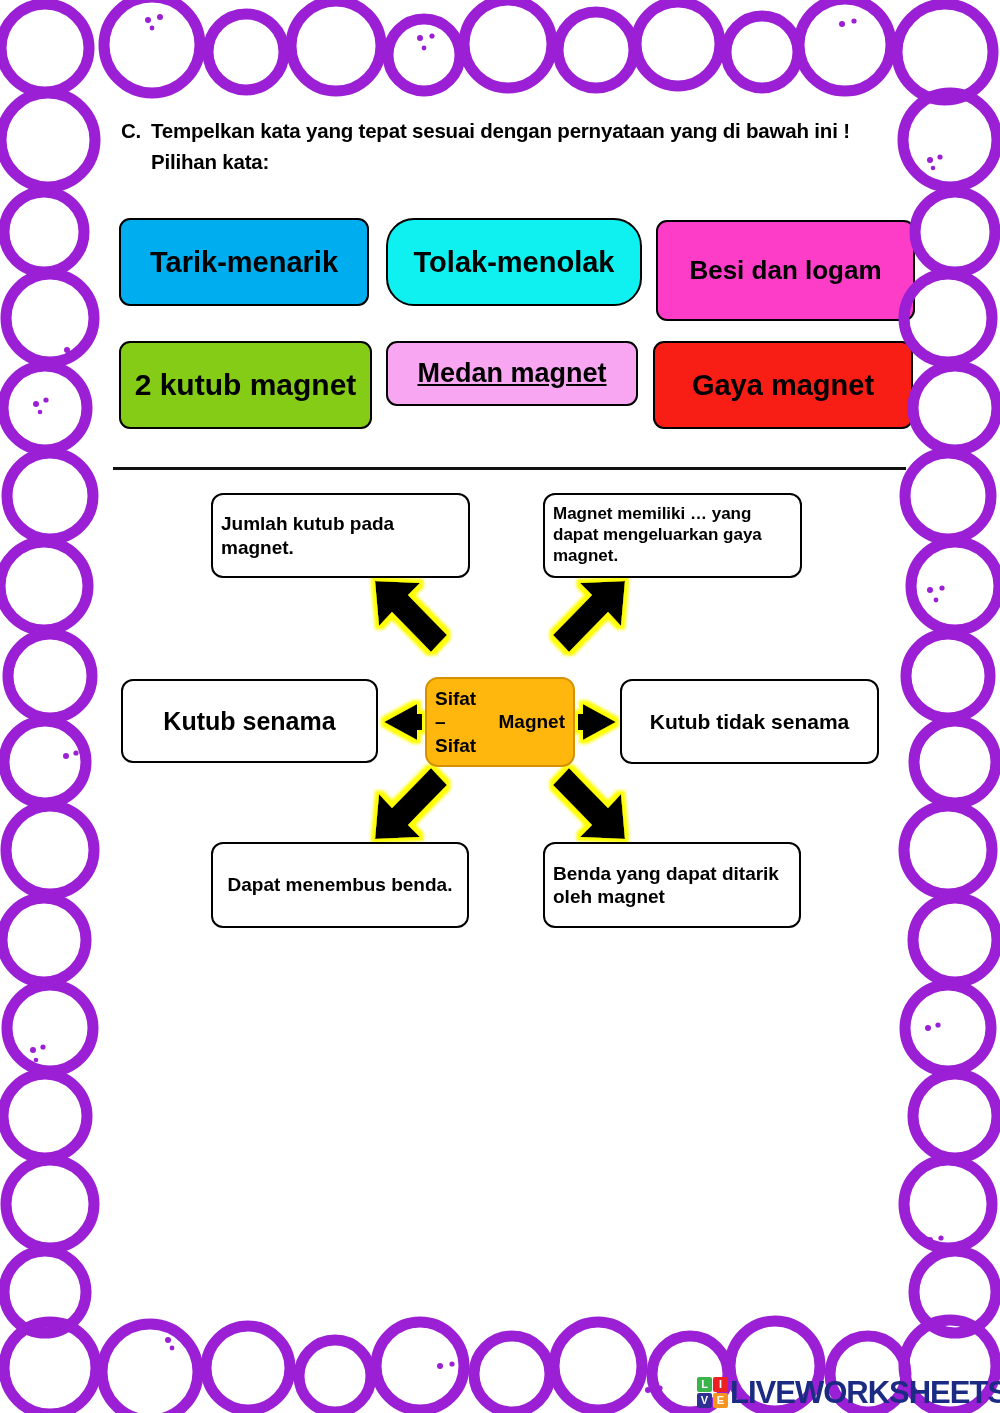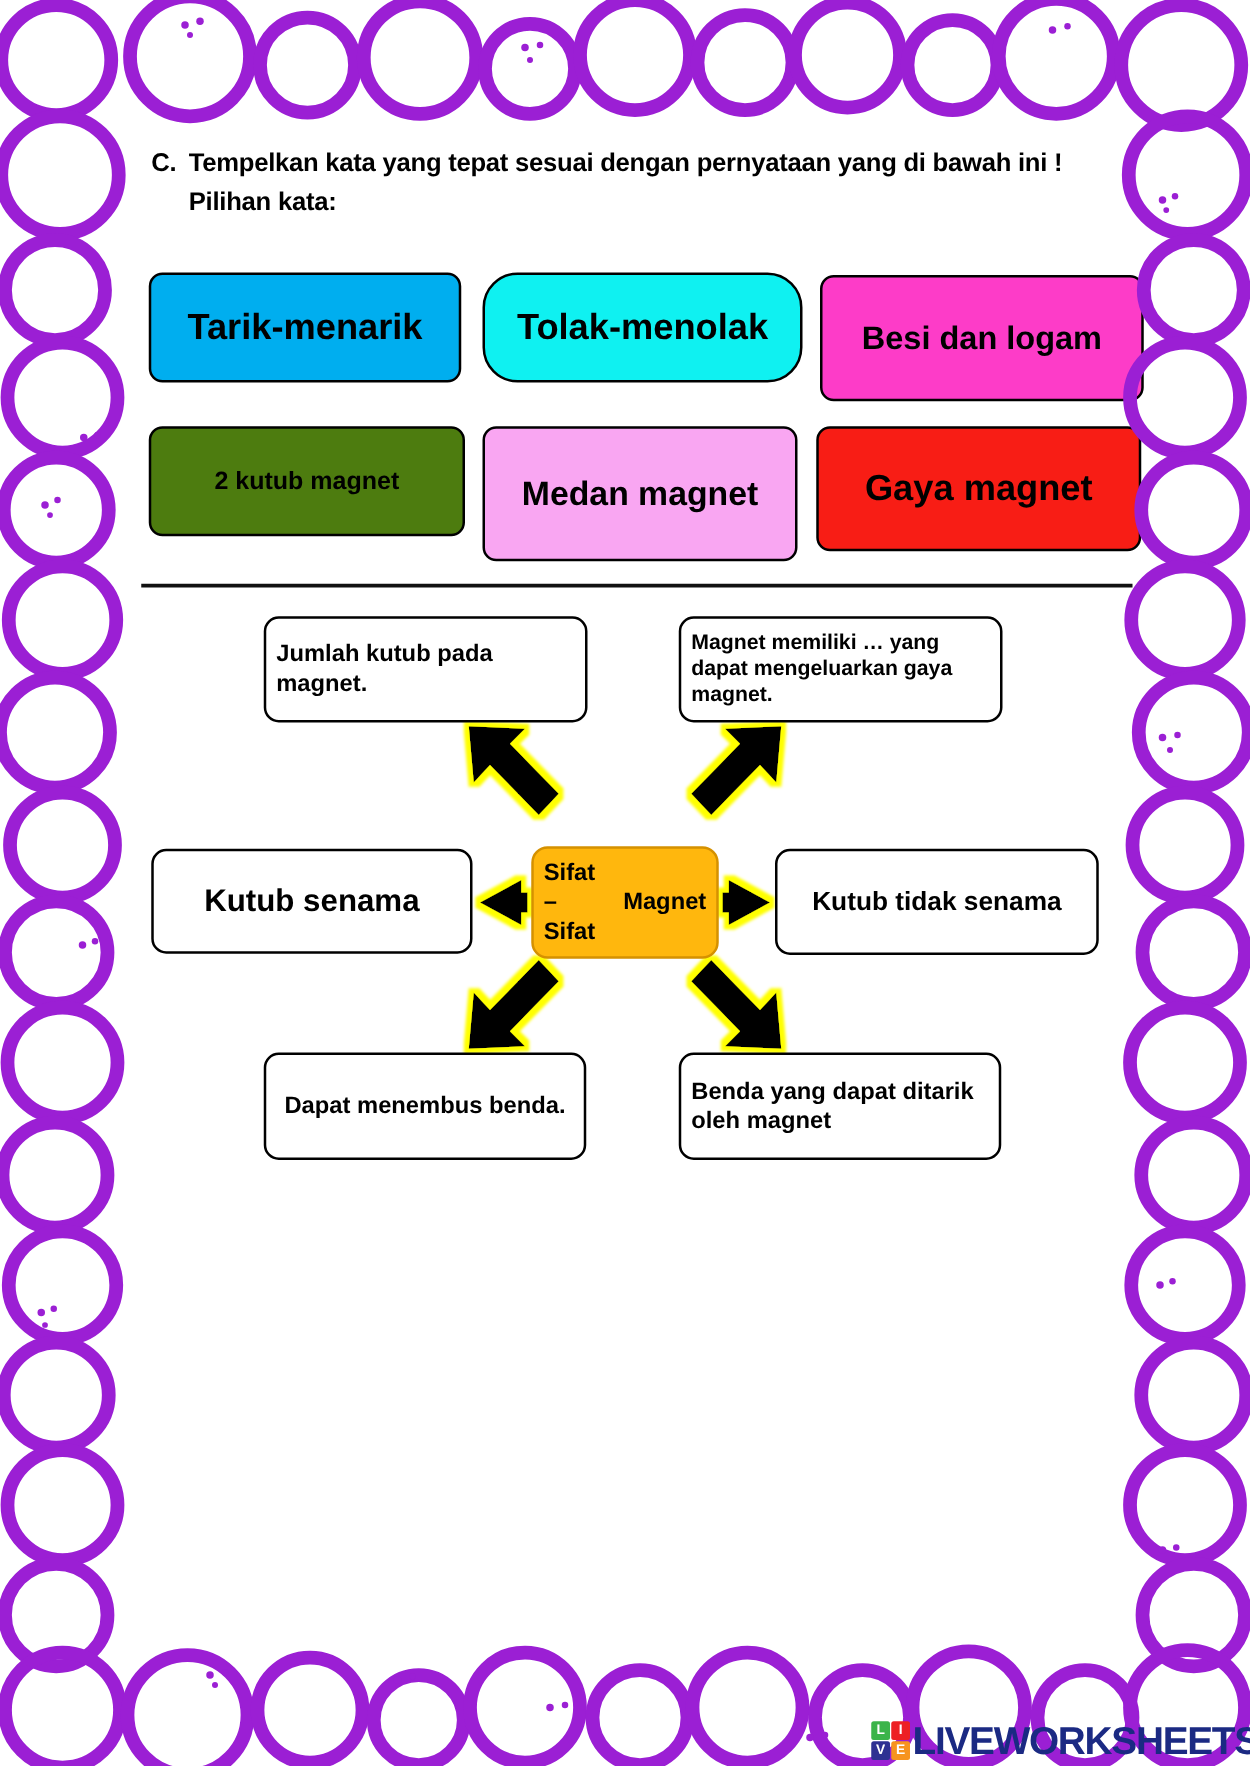--- a/index.html
+++ b/index.html
@@ -106,32 +106,33 @@
   .chip-besi {
     width: 259px; height: 101px;
     background: #fd3cc8;
     font-size: 26px;
     margin-top: 2px;
   }
 
   
   .chip-kutub2 {
     width: 253px; height: 88px;
-    background: #4d7c0f;
-    font-size: 20px;
+    background: #84cc16;
+    font-size: 30px;
     margin-right: 14px;
   }
   .chip-medan {
-    width: 252px; height: 108px;
+    width: 252px; height: 65px;
     background: #f9a6f2;
     font-size: 27px;
     margin-right: 15px;
+    text-decoration: underline;
   }
   .chip-gaya {
-    width: 260px; height: 100px;
+    width: 260px; height: 88px;
     background: #f81d15;
     font-size: 29px;
   }
 
   
   .divider {
     position: absolute;
     left: 18px;
     top: 372px;
     width: 793px;

